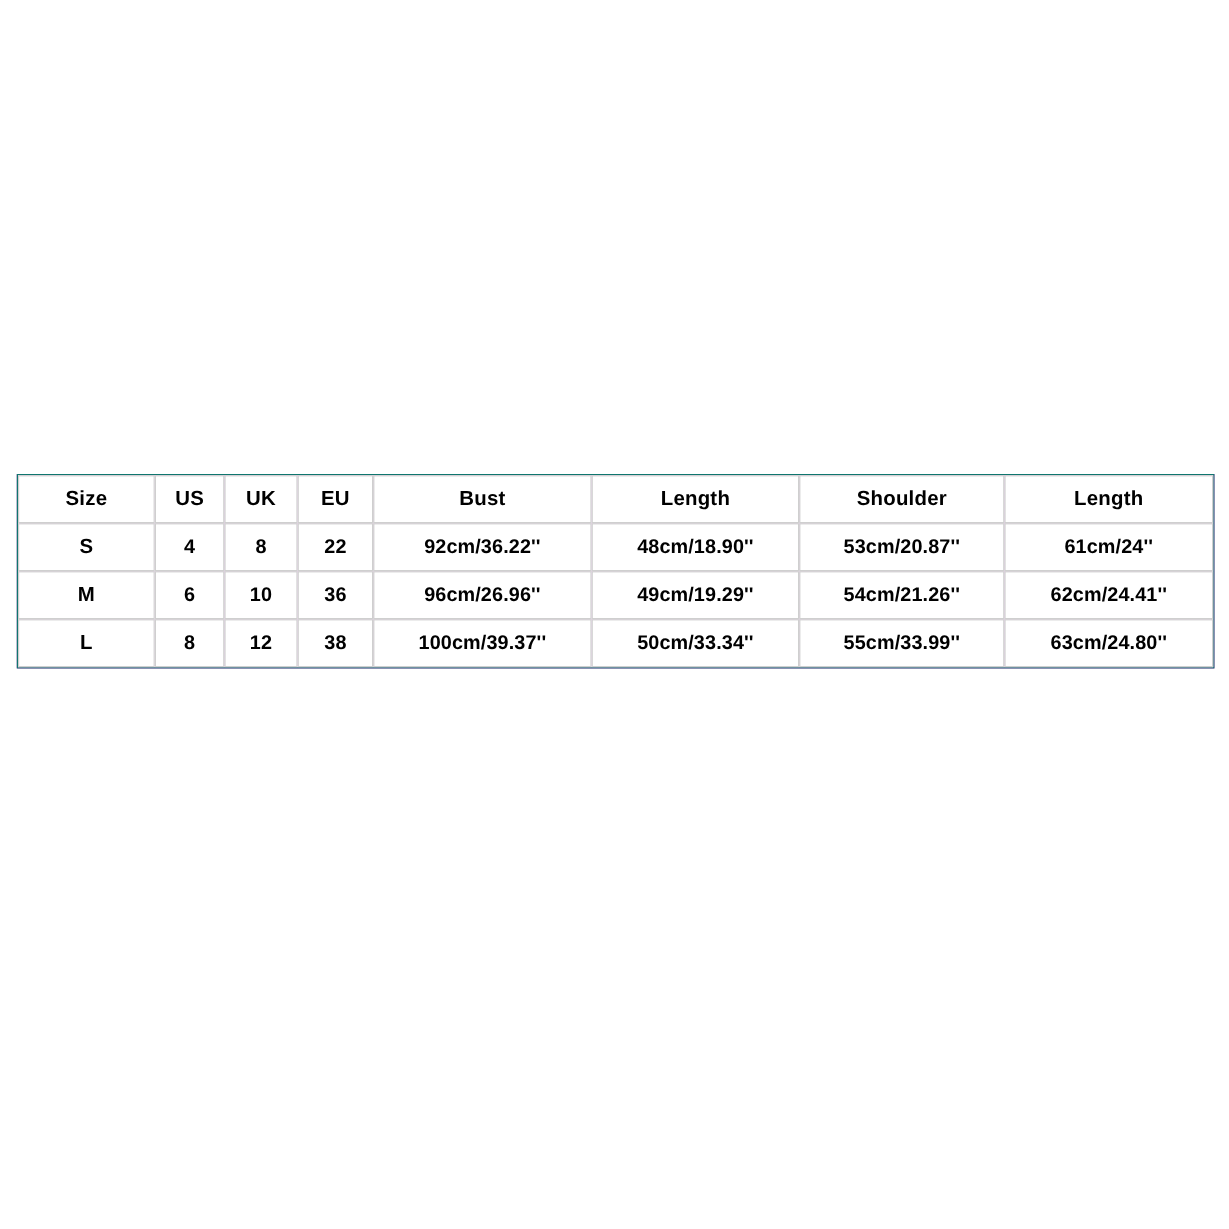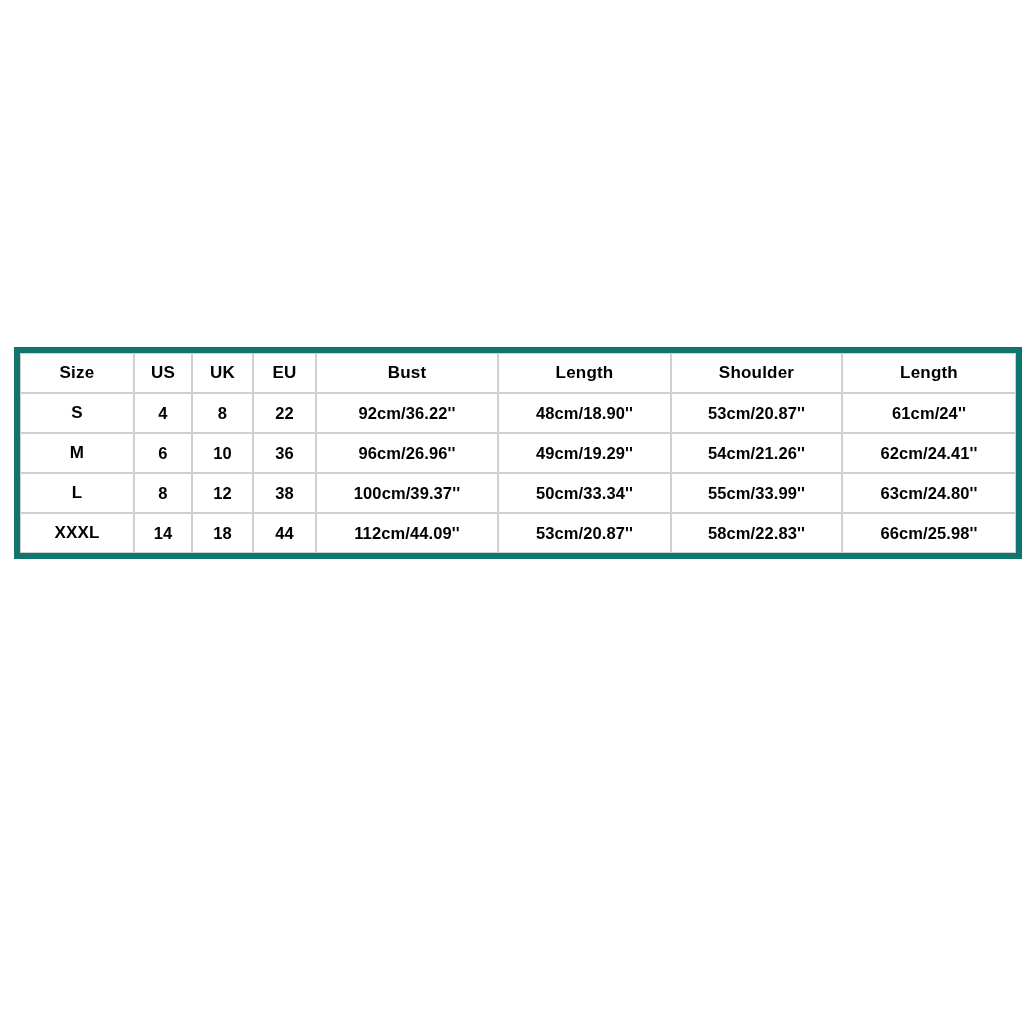--- a/index.html
+++ b/index.html
@@ -28,23 +28,24 @@
     position: absolute;
     left: 14px;
     top: 347px;
     width: 996px;
   }
 
   table.size-chart {
     width: 996px;
     border-collapse: separate;
     border-spacing: 0;
-    border: 6px solid #0f766e;
+    border: 1px solid #0f766e;
     background: #a21caf;
     table-layout: fixed;
+    margin-top: 48px;
   }
 
   table.size-chart td,
   table.size-chart th {
     border: 1px solid #cfcfcf;
     background: #ffffff;
     height: 38px;
     padding: 0 2px;
     text-align: center;
     vertical-align: middle;
@@ -137,27 +138,17 @@
         <tr>
           <td class="col-size">L</td>
           <td>8</td>
           <td>12</td>
           <td>38</td>
           <td>100cm/39.37''</td>
           <td>50cm/33.34''</td>
           <td>55cm/33.99''</td>
           <td>63cm/24.80''</td>
         </tr>
-        <tr>
-          <td class="col-size">XXXL</td>
-          <td>14</td>
-          <td>18</td>
-          <td>44</td>
-          <td>112cm/44.09''</td>
-          <td>53cm/20.87''</td>
-          <td>58cm/22.83''</td>
-          <td>66cm/25.98''</td>
-        </tr>
       </tbody>
     </table>
   </div>
 
 </div>
 
 </body></html>

